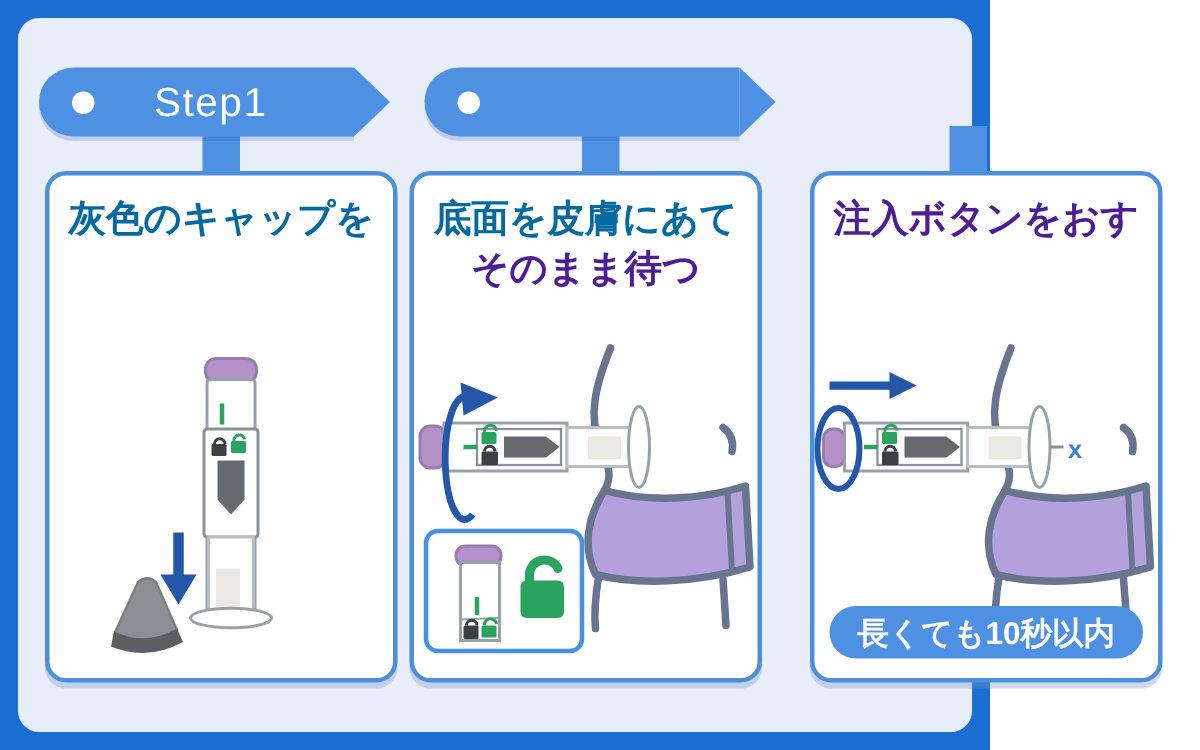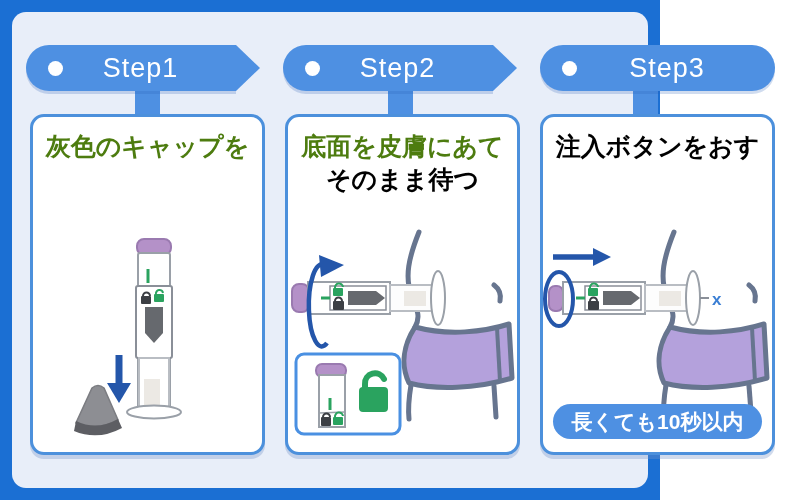--- a/index.html
+++ b/index.html
@@ -12,22 +12,22 @@
   .banner .dot{width:15px;height:15px;border-radius:50%;background:#ffffff;margin-left:22px;flex:0 0 auto;}
   .banner .label{flex:1;text-align:center;color:#ffffff;font-size:27px;font-weight:500;letter-spacing:1px;
                  margin-right:18px;line-height:46px;}
   .tip{position:absolute;right:-24px;top:0;width:0;height:0;border-top:23px solid transparent;
        border-bottom:23px solid transparent;border-left:24px solid #4e90e2;}
   .connector{position:absolute;top:84px;width:25px;height:34px;background:#4e90e2;}
   .panel{position:absolute;top:114px;width:235px;height:341px;background:#ffffff;border:3px solid #4c90dc;
          border-radius:14px;box-sizing:border-box;box-shadow:0 4px 0 rgba(120,150,200,0.35);}
   .title{margin:13px 0 0 0;text-align:center;font-size:25px;font-weight:700;line-height:33px;}
   .title span{display:block;}
-  .t-blue{color:#4d7c0f;}
-  .t-orange{color:#000000;}
+  .t-blue{color:#0369a1;}
+  .t-orange{color:#4c1d95;}
   .illus{position:absolute;left:0;top:0;width:229px;height:335px;}
   .badge{position:absolute;left:10px;right:10px;bottom:13px;height:35px;background:#4e90e2;border-radius:18px;
          color:#ffffff;font-size:21px;font-weight:700;display:flex;align-items:center;justify-content:center;margin-top:16px;}
 </style>
 </head>
 <body>
 
 <div class="frame">
   <div class="inner"></div>
 
@@ -35,26 +35,21 @@
   <div class="connector" style="left:388px"></div>
   <div class="connector" style="left:633px"></div>
 
   <div class="banner" style="left:26px;width:210px">
     <span class="dot"></span>
     <span class="label">Step1</span>
     <span class="tip"></span>
   </div>
   <div class="banner" style="left:283px;width:210px">
     <span class="dot"></span>
-    <span class="label">Step2</span>
     <span class="tip"></span>
-  </div>
-  <div class="banner rounded" style="left:540px;width:235px">
-    <span class="dot"></span>
-    <span class="label">Step3</span>
   </div>
 
   <section class="panel" style="left:30px">
     <h2 class="title">
       <span class="t-blue">灰色のキャップを</span>
     </h2>
     <svg class="illus" viewBox="0 0 229 335">
       <g>
         <rect x="104" y="122" width="34" height="16" rx="7" fill="#b491c8" stroke="#9a7ab0" stroke-width="2"></rect>
         <rect x="105" y="136" width="32" height="160" rx="2" fill="#ffffff" stroke="#9aa0a8" stroke-width="2"></rect>
@@ -77,21 +72,21 @@
         <line x1="86" y1="238" x2="86" y2="268" stroke="#2456aa" stroke-width="7"></line>
         <polygon points="74,266 98,266 86,286" fill="#2456aa"></polygon>
       </g>
       <g>
         <path d="M59 271 q6 -5 12 0 l14 32 q-22 12 -42 3 z" fill="#8d8e93" stroke="#7b7c81" stroke-width="1.5"></path>
         <path d="M43 304 q21 10 42 -2 l4 9 q-24 13 -48 3 z" fill="#5d5e63"></path>
       </g>
     </svg>
   </section>
 
-  <section class="panel" style="left:285px">
+  <section class="panel" style="left:273px">
     <h2 class="title">
       <span class="t-blue">底面を皮膚にあて</span>
       <span class="t-orange">そのまま待つ</span>
     </h2>
     <svg class="illus" viewBox="0 0 229 335">
       <g>
         <path d="M131 115 C 121 140 116 160 124 180 C 129 192 133 200 127 210" fill="none" stroke="#67758f" stroke-width="5" stroke-linecap="round"></path>
         <path d="M127 210 C 160 219 196 215 221 207 L 224 261 C 188 272 148 273 121 266 C 112 247 116 227 127 210 Z" fill="#b4a1dc" stroke="#67758f" stroke-width="5" stroke-linejoin="round"></path>
         <line x1="209" y1="211" x2="212" y2="264" stroke="#67758f" stroke-width="4"></line>
         <path d="M123 268 C 121 280 120 292 121 302" fill="none" stroke="#67758f" stroke-width="5" stroke-linecap="round"></path>

